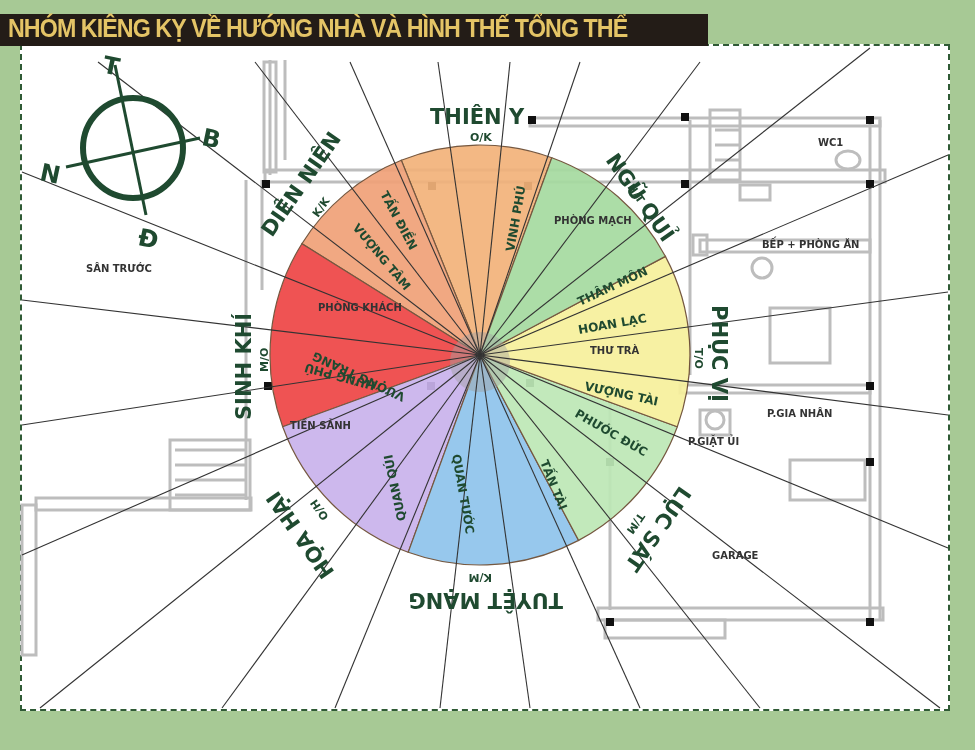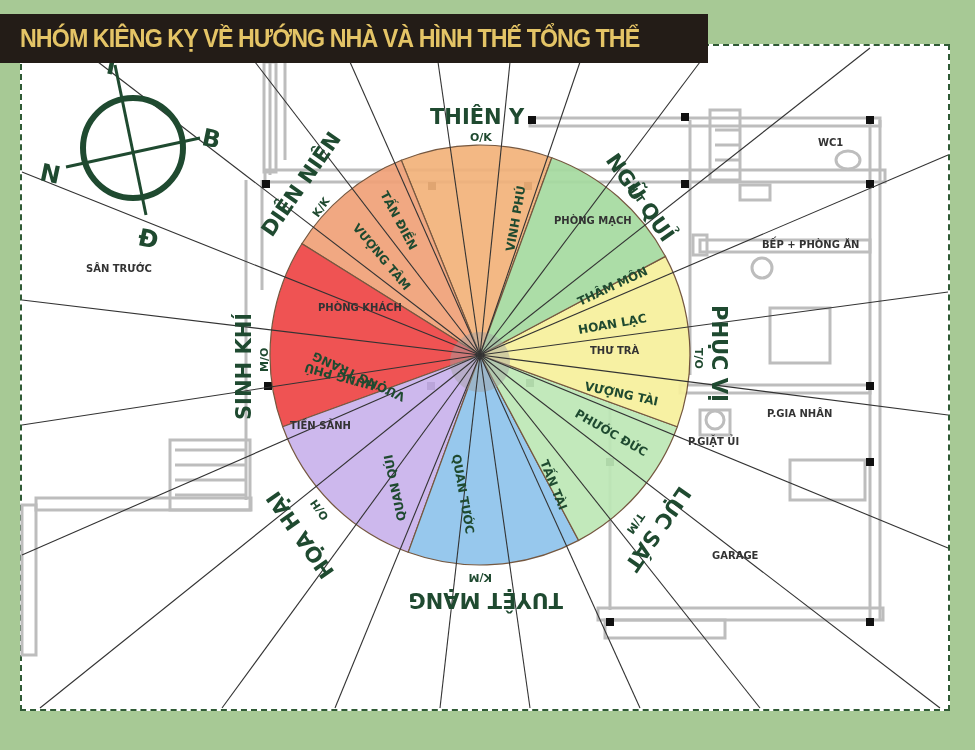--- a/index.html
+++ b/index.html
@@ -1,18 +1,18 @@
 <!DOCTYPE html>
 <html><head>
 <meta charset="utf-8">
 <style>
   html,body{margin:0;padding:0;}
   body{width:975px;height:750px;background:#a7c995;position:relative;overflow:hidden;font-family:"Liberation Sans",sans-serif;}
   .sheet{position:absolute;left:20px;top:44px;width:930px;height:667px;background:#ffffff;border:2px dashed #2f5a35;box-sizing:border-box;}
-  .title-bar{position:absolute;left:0;top:14px;width:708px;height:49px;background:#231c17;display:flex;align-items:center;padding-left:20px;box-sizing:border-box;z-index:5;}
+  .title-bar{position:absolute;left:0;top:14px;width:708px;height:32px;background:#231c17;display:flex;align-items:flex-start;padding-left:8px;box-sizing:border-box;z-index:5;}
   .title-bar span{color:#e4c466;font-family:"Liberation Sans",sans-serif;font-weight:bold;font-size:25px;letter-spacing:-1px;white-space:nowrap;transform:scaleX(0.93);transform-origin:left center;display:inline-block;}
   svg.main{position:absolute;left:0;top:0;}
   .lbl{font-family:"DejaVu Sans",sans-serif;font-weight:bold;fill:#1f4a30;}
   .room{font-family:"DejaVu Sans",sans-serif;font-weight:bold;fill:#333;font-size:10px;}
   .sub{font-family:"DejaVu Sans",sans-serif;font-weight:bold;fill:#1f4a30;font-size:11px;}
   .sector-lbl{font-family:"DejaVu Sans",sans-serif;font-weight:bold;fill:#1f4a30;font-size:12px;}
   .compass{font-family:"DejaVu Sans",sans-serif;font-weight:bold;fill:#1f4a30;font-size:24px;}
 </style>
 </head>
 <body>

